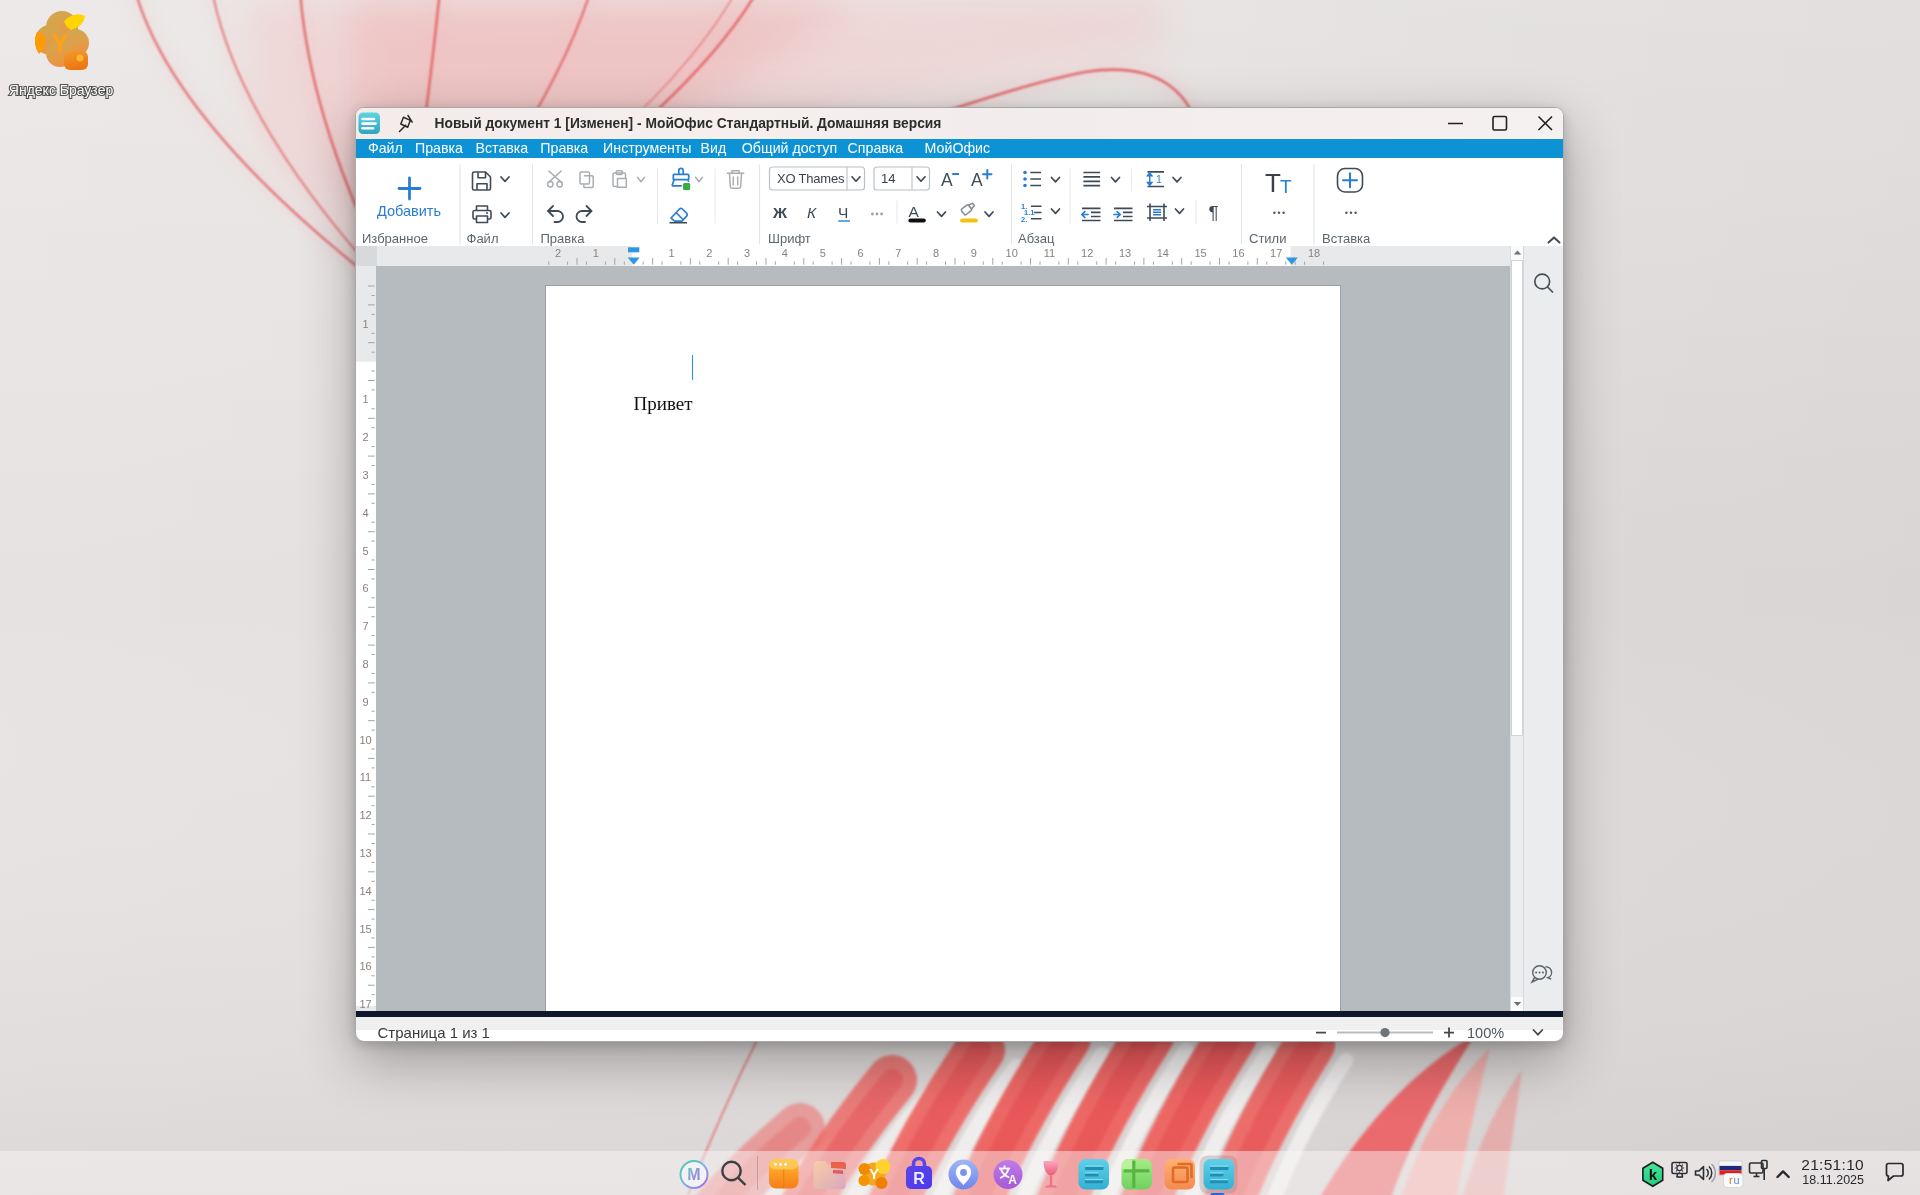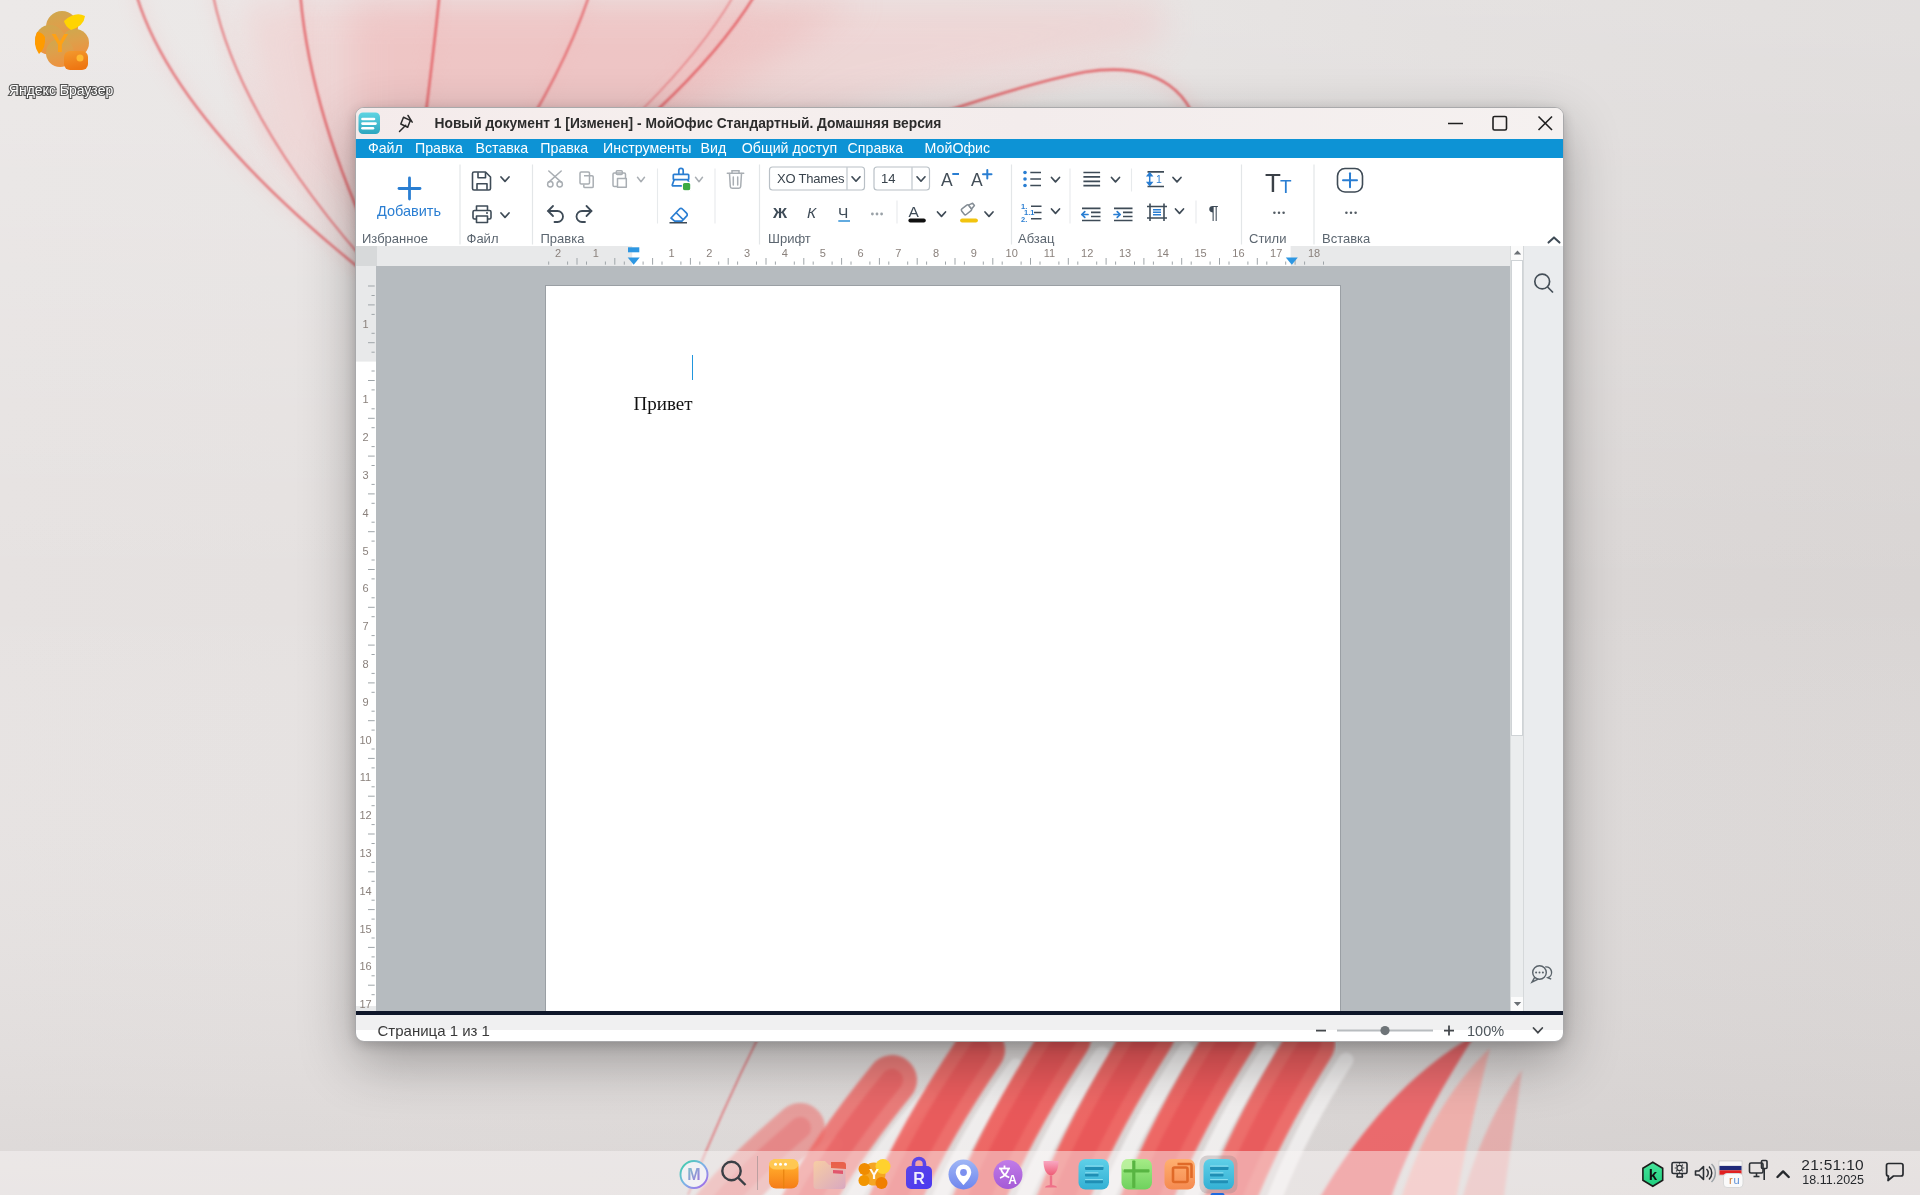--- a/index.html
+++ b/index.html
@@ -13,21 +13,21 @@
 #vruler{position:absolute;left:0;top:138px;}
 #docarea{position:absolute;left:20.5px;top:158px;width:1134px;height:745px;background:#b6bbbf;overflow:hidden;}
 #page{position:absolute;left:169.5px;top:20px;width:794px;height:726px;background:#fff;box-shadow:0 0 0 1px rgba(120,126,131,0.45);}
 #doctext{position:absolute;left:88px;top:72.5px;font-family:'Liberation Serif',serif;font-size:19px;color:#111;margin-top:34px;}
 #cursor{position:absolute;left:146px;top:69px;width:1.6px;height:25px;background:#2196dd;}
 #scrollbar{position:absolute;left:1154.5px;top:138px;width:13px;height:765px;background:#ebedee;border-left:1px solid #d9dcdd;box-sizing:border-box;}
 .sbarrow{position:absolute;left:0;width:12px;height:14px;background:#fbfbfb;}
 #sbthumb{position:absolute;left:0;top:14px;width:12px;height:476px;background:#ffffff;border:1px solid #cfd3d6;box-sizing:border-box;}
 #sidepanel{position:absolute;left:1167.5px;top:138px;width:41.5px;height:765px;background:#eaecee;border-left:1px solid #d5d8da;box-sizing:border-box;}
 #sidepanel svg{position:absolute;left:0;top:0;}
-#statusbar{position:absolute;left:0;top:903px;width:1209px;height:19px;background:#f0f0f1;border-top:4px solid #0f172a;box-sizing:border-box;}
+#statusbar{position:absolute;left:0;top:903px;width:1209px;height:19px;background:#f0f0f1;border-top:6px solid #0f172a;box-sizing:border-box;}
 #pagetxt{position:absolute;left:22px;top:6.5px;font-size:15px;color:#3a3a3a;}
 #zoomctl{position:absolute;left:959px;top:0;}
 #taskbar{position:absolute;left:0;top:1150.5px;width:1920px;height:44.5px;background:rgba(250,246,246,0.47);}
 #tbicons{position:absolute;left:0;top:1150px;}
 svg text{font-family:'Liberation Sans',sans-serif;}
 
 </style></head><body>
 <svg id="wp" width="1920" height="1195" viewBox="0 0 1920 1195">
 <defs>
 <linearGradient id="base" x1="0" y1="0" x2="1" y2="0">

